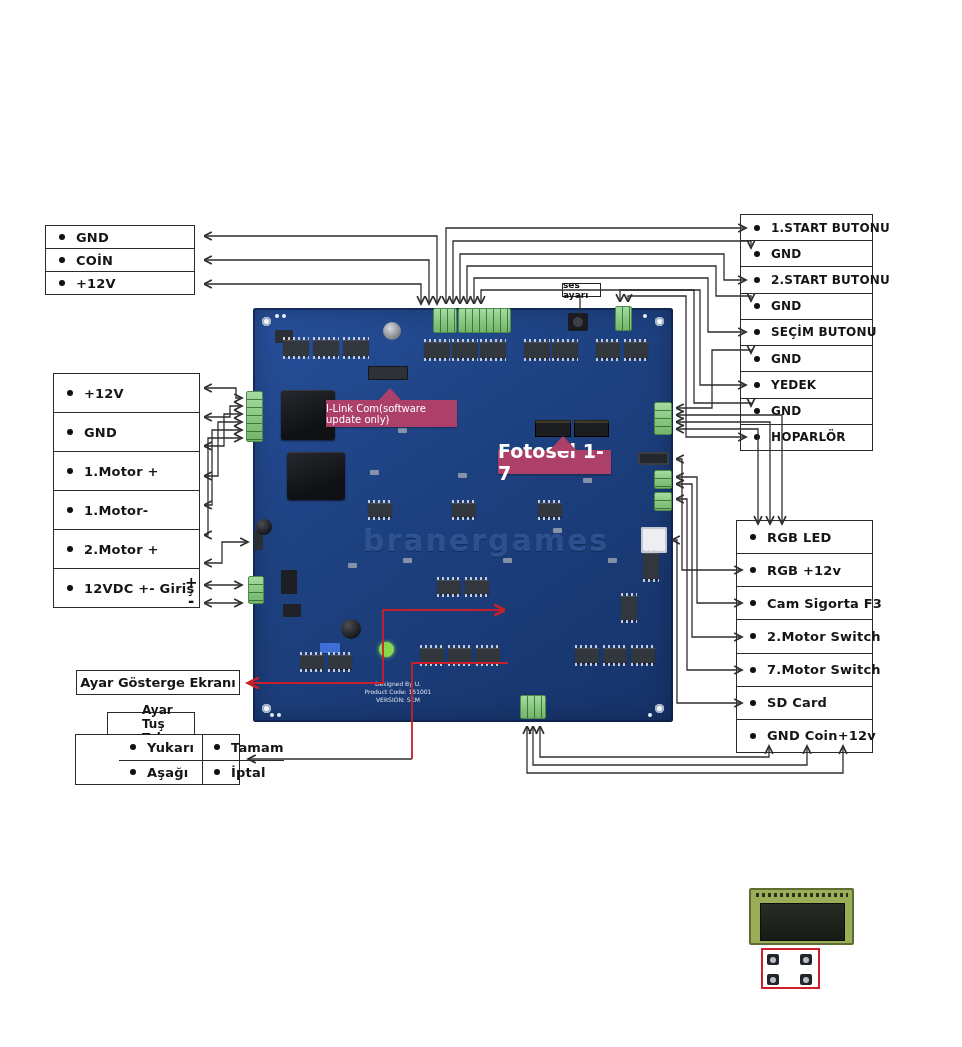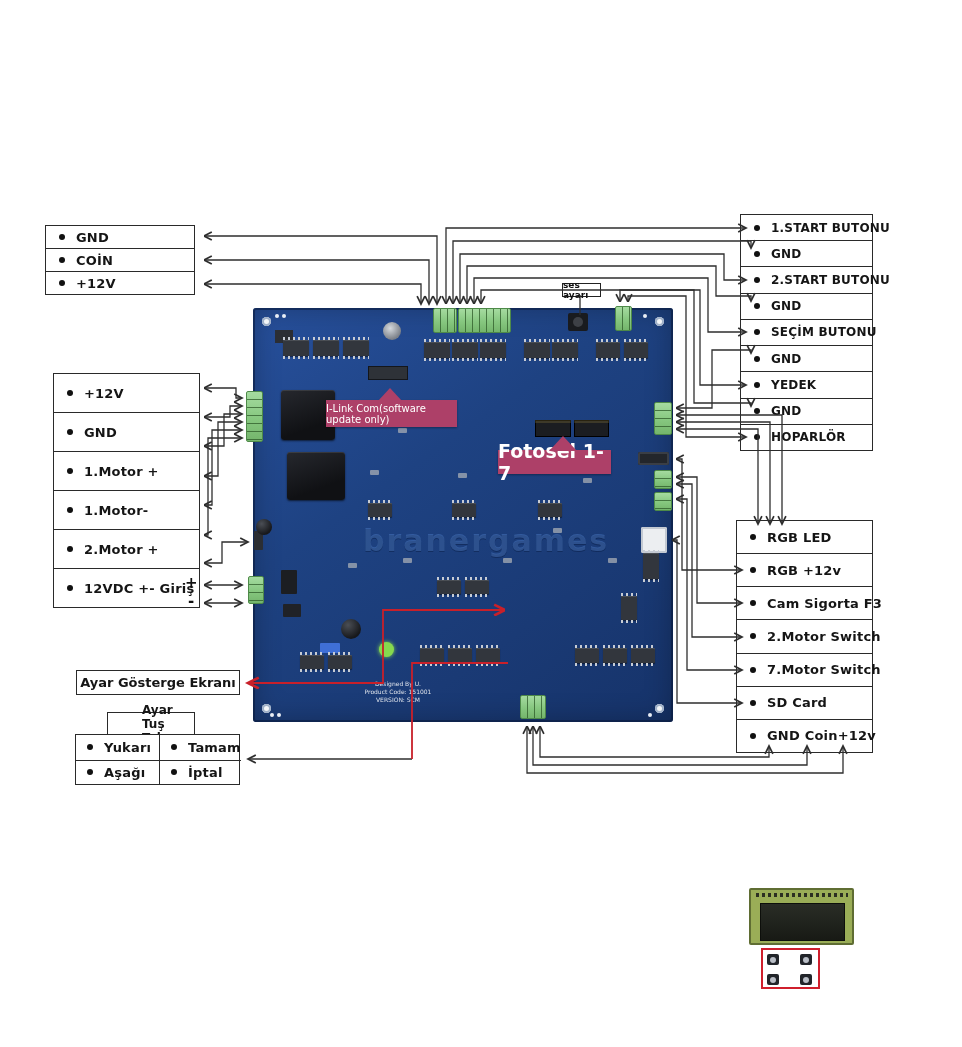--- a/index.html
+++ b/index.html
@@ -301,21 +301,21 @@
         <span class="lbl">GND Coin+12v</span>
       </div>
   </div>
 
   <div class="center-box" style="left:76px;top:670px;width:164px;height:25px;font-size:13px;">
       <span>Ayar Gösterge Ekranı</span>
     </div>
   <div class="center-box" style="left:107px;top:712px;width:88px;height:23px;font-size:12px;padding-left:34px;">
       <span>Ayar Tuş Takımı</span>
     </div>
-  <div id="keypad" style="left:75px;top:734px;width:165px;height:51px;">
+  <div id="keypad" style="left:75px;top:734px;width:165px;height:51px;padding-left:43px;">
     <div class="cell">
         <span class="blt"></span>
         <span class="lbl" style="font-size:13px;">Yukarı</span>
       </div>
     <div class="cell">
         <span class="blt"></span>
         <span class="lbl" style="font-size:13px;">Tamam</span>
       </div>
     <div class="cell">
         <span class="blt"></span>

